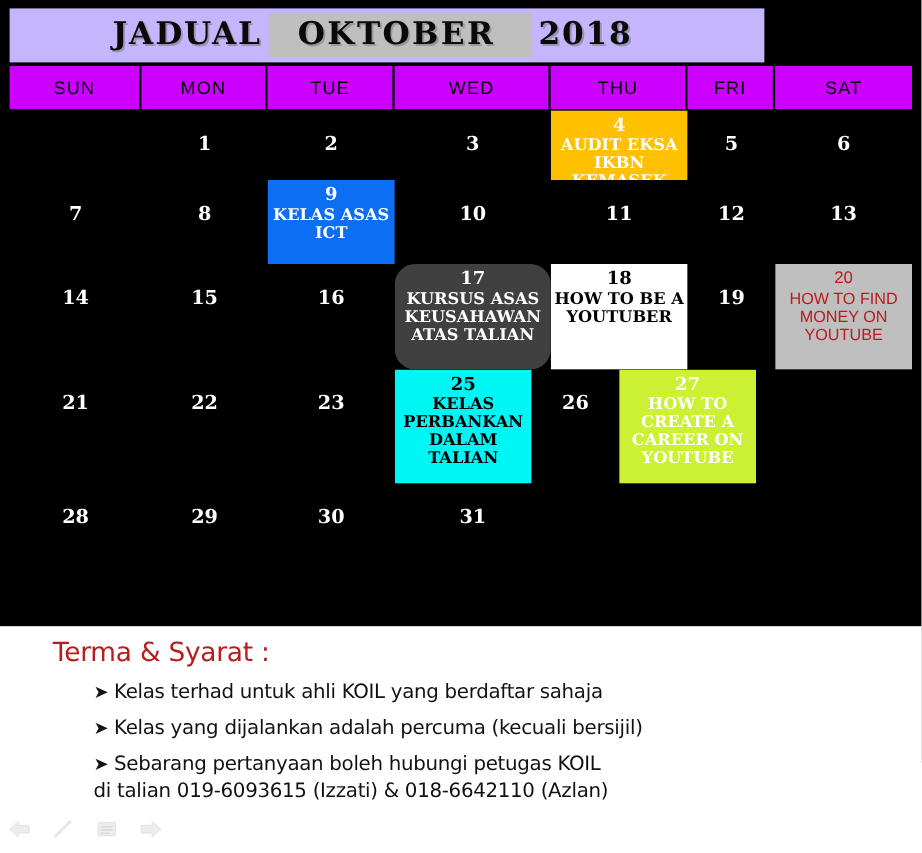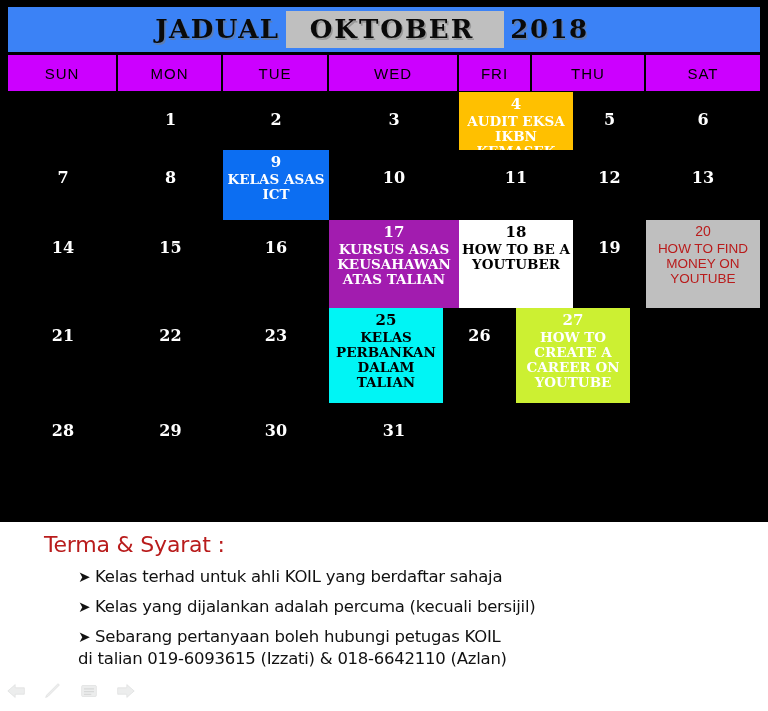--- a/index.html
+++ b/index.html
@@ -23,23 +23,23 @@
     width: 768px;
     height: 522px;
     background: #000000;
   }
 
   
   #title-bar {
     position: absolute;
     left: 8px;
     top: 7px;
-    width: 752px;
+    width: 629px;
     height: 45px;
-    background: #3b82f6;
+    background: #c4b5fd;
     display: flex;
     align-items: center;
     justify-content: center;
   }
   #title-inner {
     display: flex;
     align-items: baseline;
     gap: 0px;
     transform: translateX(-12px);
   }
@@ -223,25 +223,25 @@
       </div>
       <div class="weekday-cell" style="width: 105px; background: rgb(204, 0, 255);">
         <span>MON</span>
       </div>
       <div class="weekday-cell" style="width: 106px; background: rgb(204, 0, 255);">
         <span>TUE</span>
       </div>
       <div class="weekday-cell" style="width: 130px; background: rgb(204, 0, 255);">
         <span>WED</span>
       </div>
+      <div class="weekday-cell" style="width: 114px; background: rgb(204, 0, 255);">
+        <span>THU</span>
+      </div>
       <div class="weekday-cell" style="width: 73px; background: rgb(204, 0, 255);">
         <span>FRI</span>
-      </div>
-      <div class="weekday-cell" style="width: 114px; background: rgb(204, 0, 255);">
-        <span>THU</span>
       </div>
       <div class="weekday-cell" style="width: 114px; background: rgb(204, 0, 255);">
         <span>SAT</span>
       </div>
     </div>
 
   <div id="day-grid">
       <div class="week-row" style="height: 58px;">
         <div class="day-cell" style="width: 110px; height: 58px;"></div>
         <div class="day-cell" style="width: 105px; height: 58px;">
@@ -298,21 +298,21 @@
         <div class="day-cell" style="width: 110px; height: 88px;">
           <div class="day-num-plain">14</div>
         </div>
         <div class="day-cell" style="width: 105px; height: 88px;">
           <div class="day-num-plain">15</div>
         </div>
         <div class="day-cell" style="width: 106px; height: 88px;">
           <div class="day-num-plain">16</div>
         </div>
         <div class="day-cell" style="width: 130px; height: 88px;">
-          <div class="event-box" style="background: #a21caf; color: rgb(255, 255, 255);">
+          <div class="event-box" style="background: #404040; color: rgb(255, 255, 255); border-radius: 17px;">
             <div class="event-num">17</div>
             <div class="event-title">KURSUS ASAS
 KEUSAHAWAN
 ATAS TALIAN</div>
           </div>
         </div>
         <div class="day-cell" style="width: 114px; height: 88px;">
           <div class="event-box" style="background: rgb(255, 255, 255); color: rgb(0, 0, 0);">
             <div class="event-num">18</div>
             <div class="event-title">HOW TO BE A

